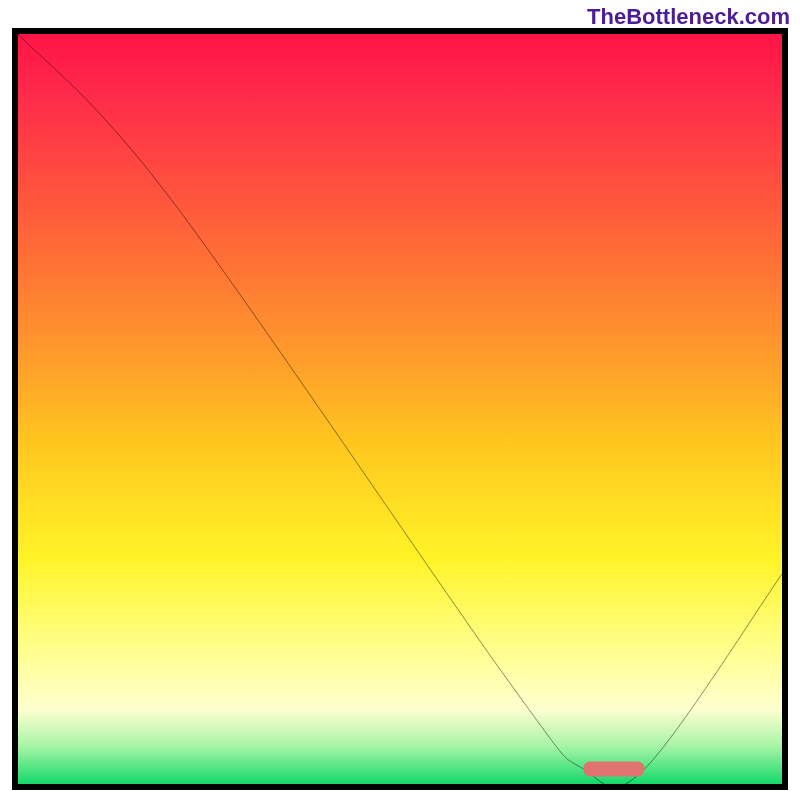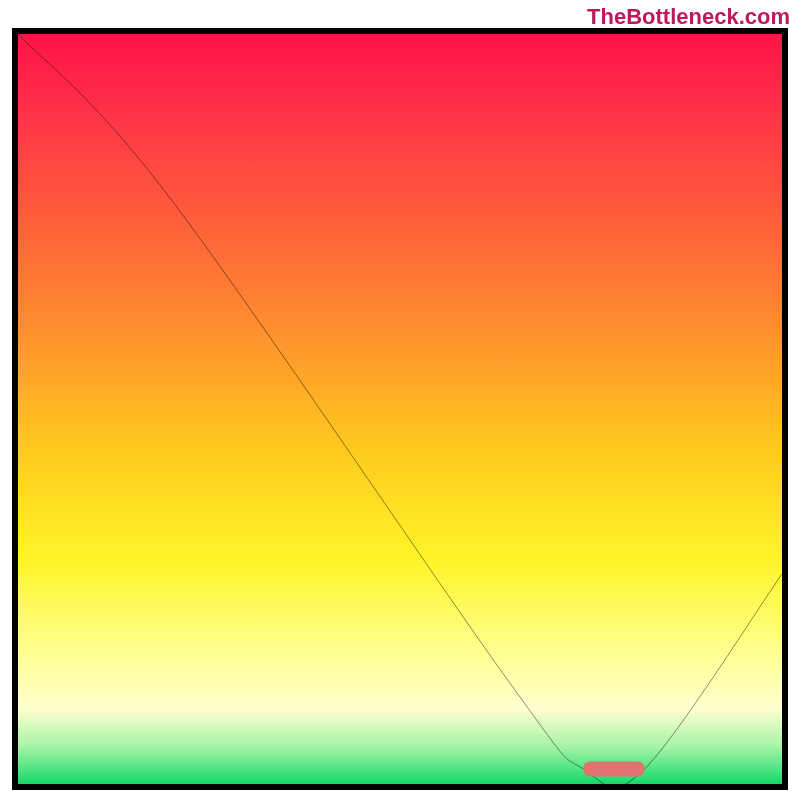--- a/index.html
+++ b/index.html
@@ -14,21 +14,21 @@
     position: relative;
     width: 800px;
     height: 800px;
   }
   .watermark {
     position: absolute;
     top: 4px;
     right: 10px;
     font-size: 22px;
     font-weight: 600;
-    color: #be185d;
+    color: #4c1d95;
   }
   .chart-outer {
     position: absolute;
     left: 12px;
     top: 28px;
     width: 776px;
     height: 762px;
     background: linear-gradient(
       to bottom,
       #ff1446 0%,

